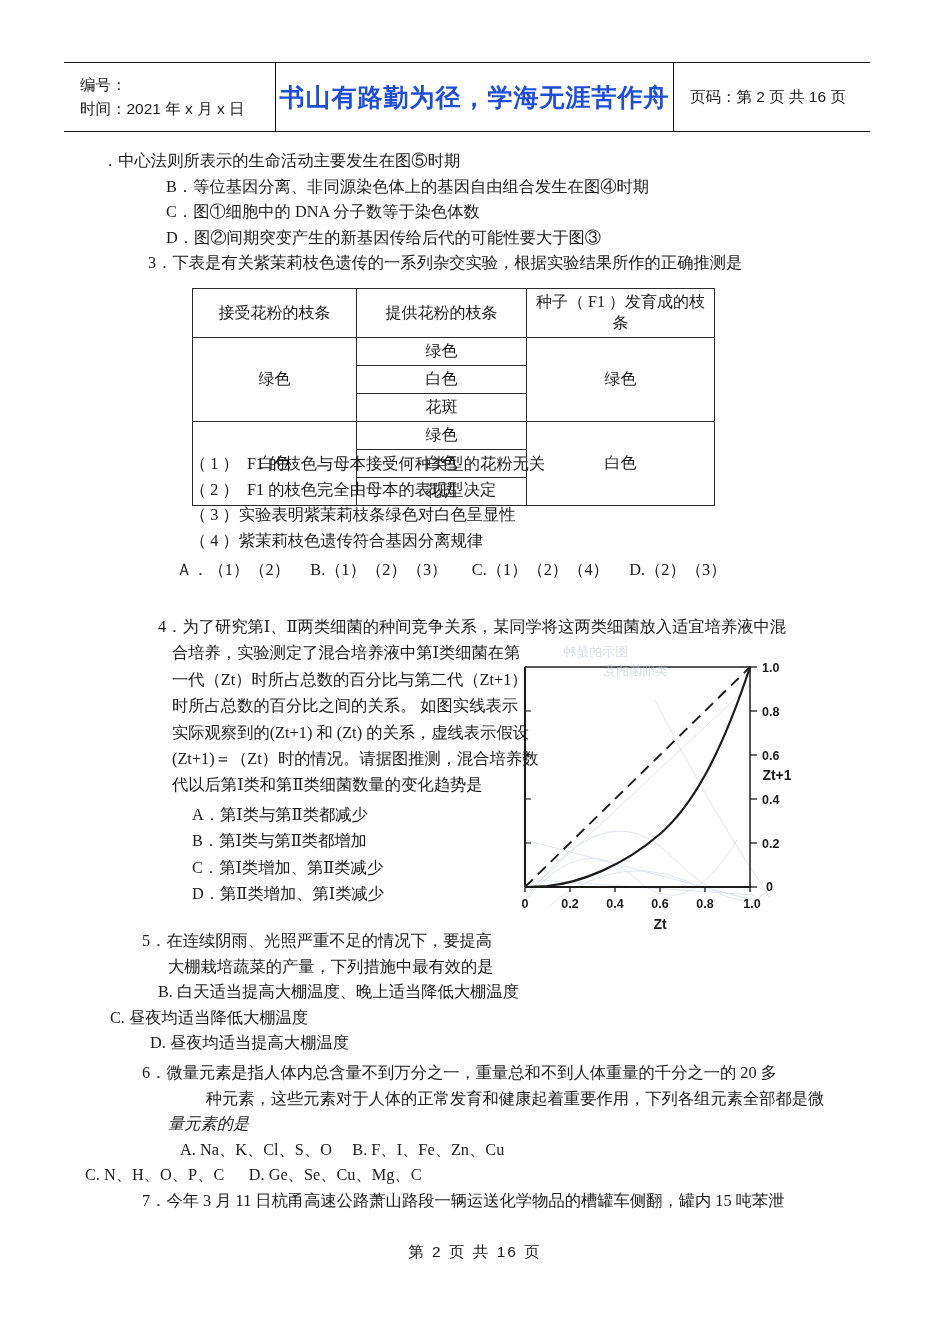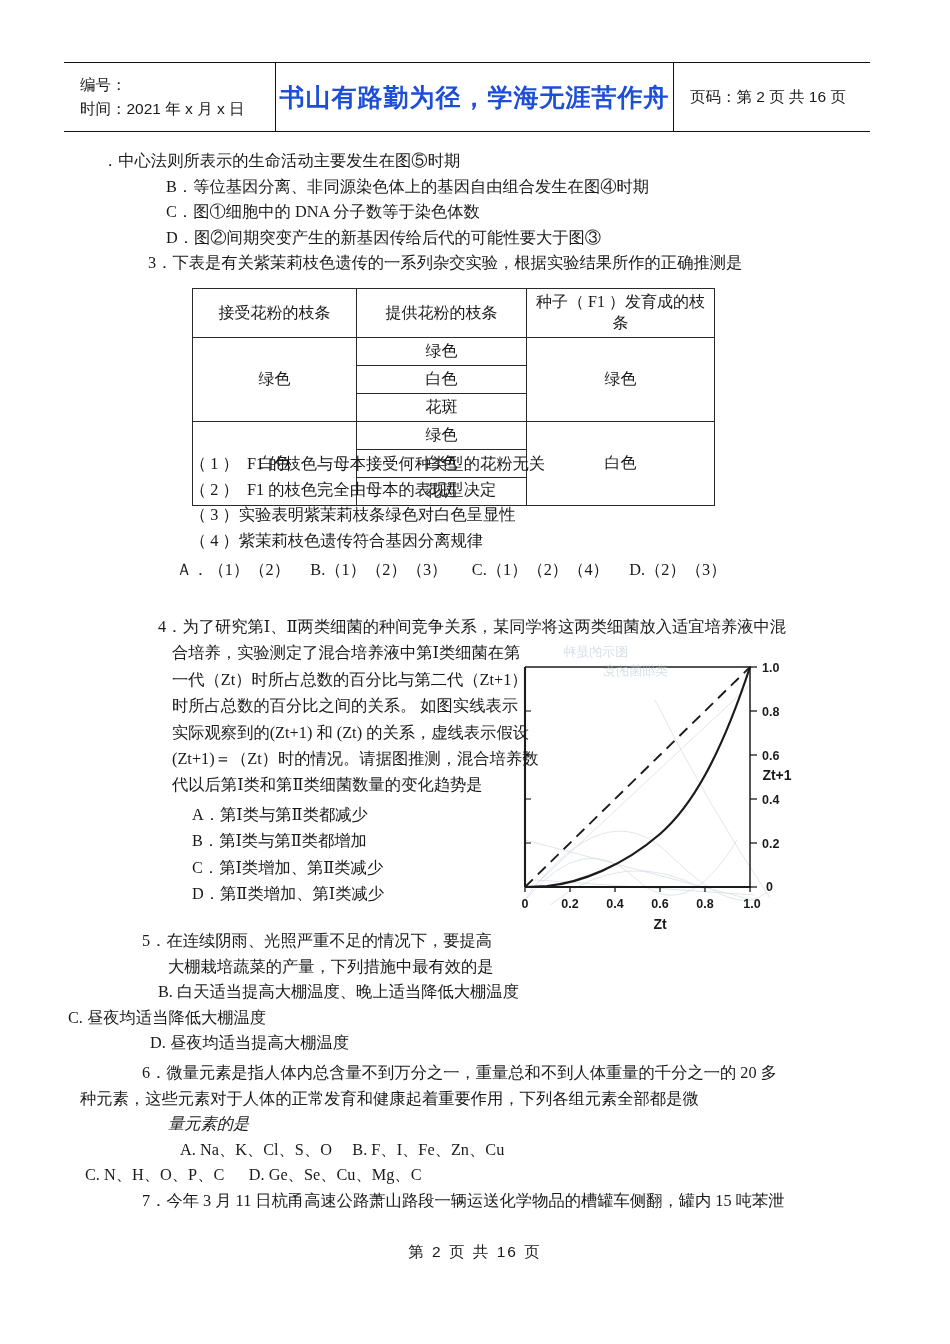--- a/index.html
+++ b/index.html
@@ -318,27 +318,27 @@
 
       <text x="155" y="289" font-family="Liberation Sans, DejaVu Sans, sans-serif" font-size="14" font-weight="bold" fill="#1b1b1b" text-anchor="middle">Zt</text>
       <text x="272" y="140" font-family="Liberation Sans, DejaVu Sans, sans-serif" font-size="14" font-weight="bold" fill="#1b1b1b" text-anchor="middle">Zt+1</text>
     </svg>
   </div>
 
   <div style="position:absolute; left:0; top:928px; width:808px;">
     <div class="line q4ind0">5．在连续阴雨、光照严重不足的情况下，要提高</div>
     <div class="line" style="padding-left:168px;">大棚栽培蔬菜的产量，下列措施中最有效的是</div>
     <div class="line" style="padding-left:158px;">B. 白天适当提高大棚温度、晚上适当降低大棚温度</div>
-    <div class="line" style="padding-left:68px;">C. 昼夜均适当降低大棚温度</div>
+    <div class="line" style="padding-left:110px;">C. 昼夜均适当降低大棚温度</div>
     <div class="line" style="padding-left:150px;">D. 昼夜均适当提高大棚温度</div>
   </div>
 
   <div style="position:absolute; left:0; top:1060px; width:950px;">
     <div class="line q4ind0">6．微量元素是指人体内总含量不到万分之一，重量总和不到人体重量的千分之一的 20 多</div>
-    <div class="line" style="padding-left:80px;">种元素，这些元素对于人体的正常发育和健康起着重要作用，下列各组元素全部都是微</div>
+    <div class="line" style="padding-left:80px;text-align:center;">种元素，这些元素对于人体的正常发育和健康起着重要作用，下列各组元素全部都是微</div>
     <div class="line" style="padding-left:168px;font-style:italic;">量元素的是</div>
     <div class="line" style="padding-left:180px;">A. Na、K、Cl、S、O     B. F、I、Fe、Zn、Cu</div>
     <div class="line" style="padding-left:85px;">C. N、H、O、P、C      D. Ge、Se、Cu、Mg、C</div>
   </div>
 
   <div style="position:absolute; left:0; top:1188px; width:950px;">
     <div class="line q4ind0">7．今年 3 月 11 日杭甬高速公路萧山路段一辆运送化学物品的槽罐车侧翻，罐内 15 吨苯泄</div>
   </div>
 
   <div class="footer">

